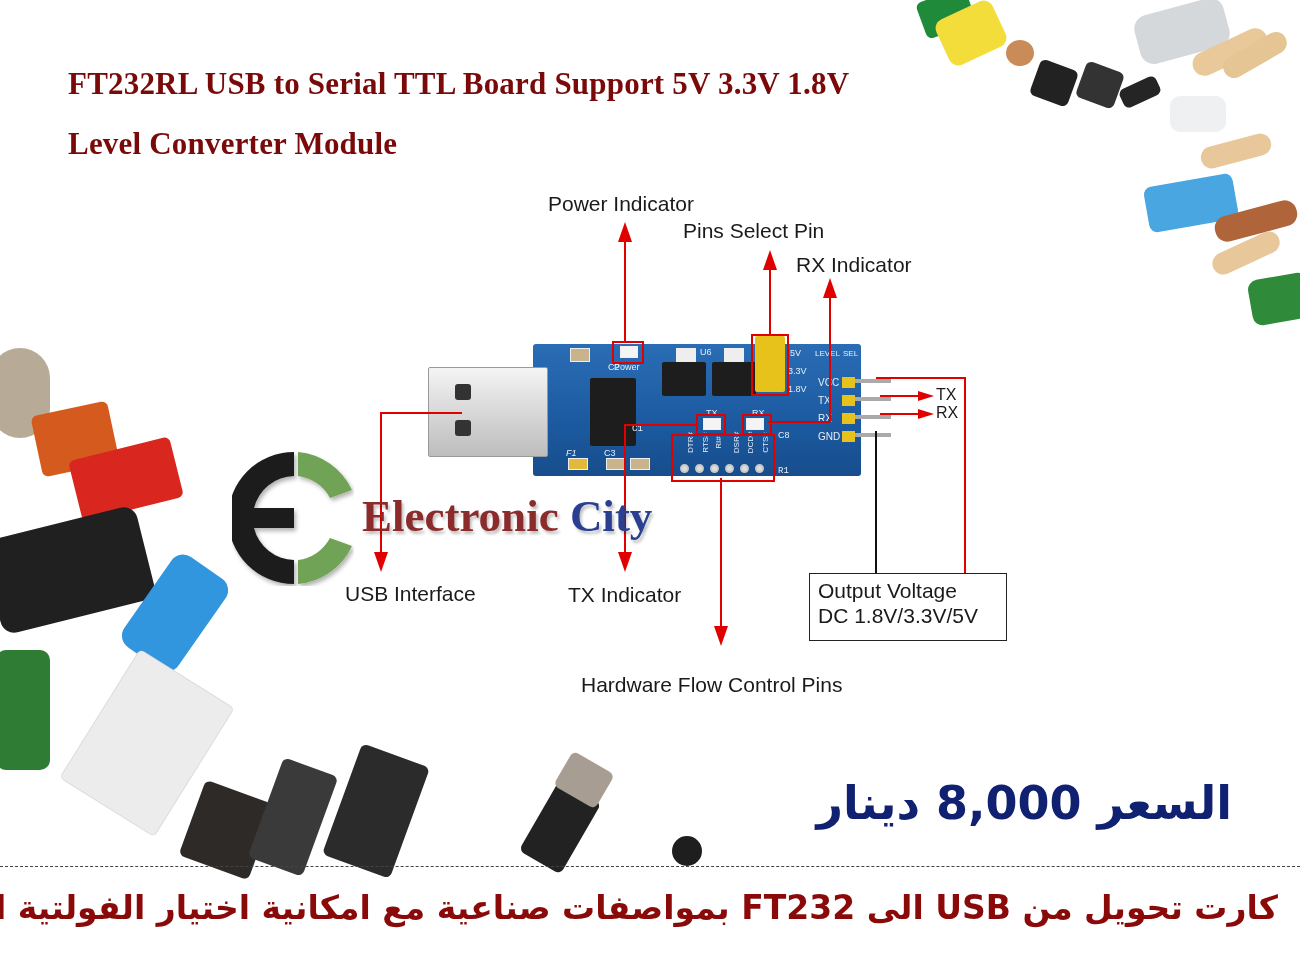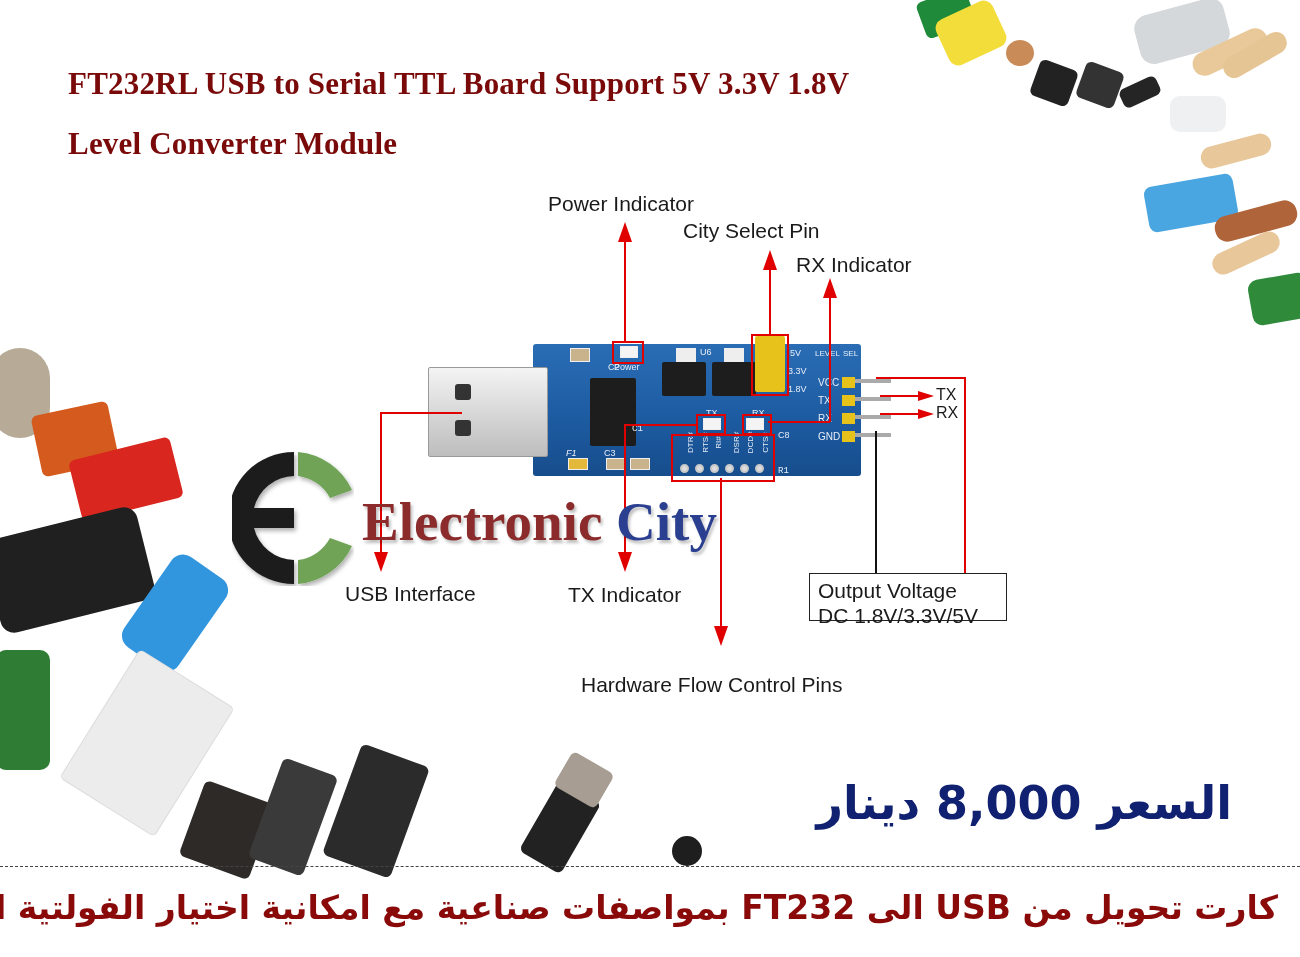--- a/index.html
+++ b/index.html
@@ -60,28 +60,28 @@
   .pin-header { position:absolute; background:#e7c21a; border-radius:2px; }
   .smd { position:absolute; background:#c9b38c; border:1px solid #eee; }
   .red-box { position:absolute; border:2px solid #e00000; }
   .silk { position:absolute; color:#e8eef8; font-size:9px; font-family:"Liberation Sans", sans-serif; white-space:nowrap; }
   .hole { position:absolute; width:9px; height:9px; border-radius:50%; background:#ddd; border:2px solid #c8c8c8; box-sizing:border-box; }
   .side-pin { position:absolute; height:4px; background:#aaa; }
   .side-hdr { position:absolute; width:13px; height:11px; background:#e7c21a; }
 
   
   .out-box {
-    position:absolute; left:809px; top:573px; width:198px; height:48px;
+    position:absolute; left:809px; top:573px; width:198px; height:68px;
     border:1.5px solid #222; background:#fff; box-sizing:border-box;
   }
 
   
   .logo-text {
     position:absolute; left:362px; top:490px; font-family:"Liberation Serif", serif;
-    font-weight:bold; font-size:55px; white-space:nowrap;
+    font-weight:bold; font-size:45px; white-space:nowrap;
     text-shadow:2px 3px 3px rgba(0,0,0,0.25);
   }
 
   
   .price {
     position:absolute; right:68px; top:776px; color:#0f2170;
     font-family:"DejaVu Sans", sans-serif; font-weight:bold; font-size:46px;
     direction:rtl; white-space:nowrap;
   }
 
@@ -242,21 +242,21 @@
   <div class="rl" style="left:880px;top:413px;width:40px;height:2px;"></div>
   <div class="arrow-right" style="left:918px;top:409px;"></div>
 
   <div class="rl" style="left:876px;top:377px;width:90px;height:2px;"></div>
   <div class="rl" style="left:964px;top:377px;width:2px;height:197px;"></div>
 
   <div class="bl" style="left:875px;top:431px;width:2px;height:143px;"></div>
 </div>
 
 <span class="lbl" style="left:548px;top:192px;">Power Indicator</span>
-<span class="lbl" style="left:683px;top:219px;">City Select Pin</span>
+<span class="lbl" style="left:683px;top:219px;">Pins Select Pin</span>
 <span class="lbl" style="left:796px;top:253px;">RX Indicator</span>
 <span class="lbl lbl-sm" style="left:936px;top:386px;">TX</span>
 <span class="lbl lbl-sm" style="left:936px;top:404px;">RX</span>
 <span class="lbl" style="left:345px;top:582px;">USB Interface</span>
 <span class="lbl" style="left:568px;top:583px;">TX Indicator</span>
 <span class="lbl" style="left:581px;top:673px;">Hardware Flow Control Pins</span>
 
 <div class="out-box">
   <div class="lbl" style="left:8px;top:5px;">Output Voltage</div>
   <div class="lbl" style="left:8px;top:30px;">DC 1.8V/3.3V/5V</div>

